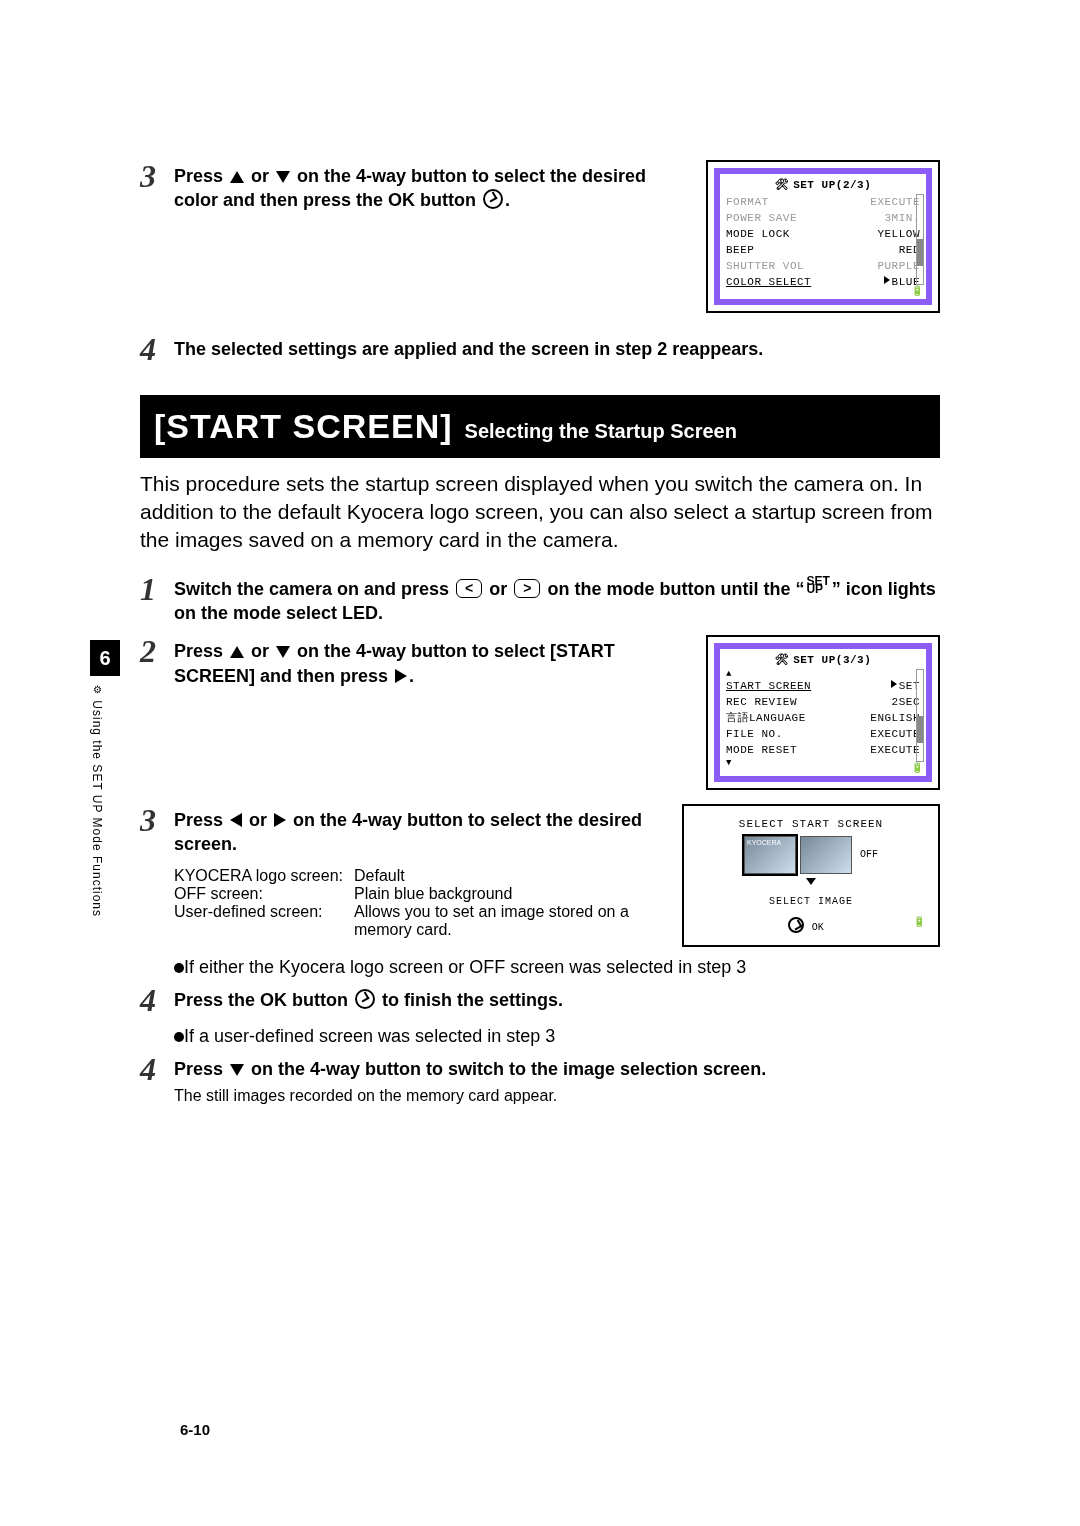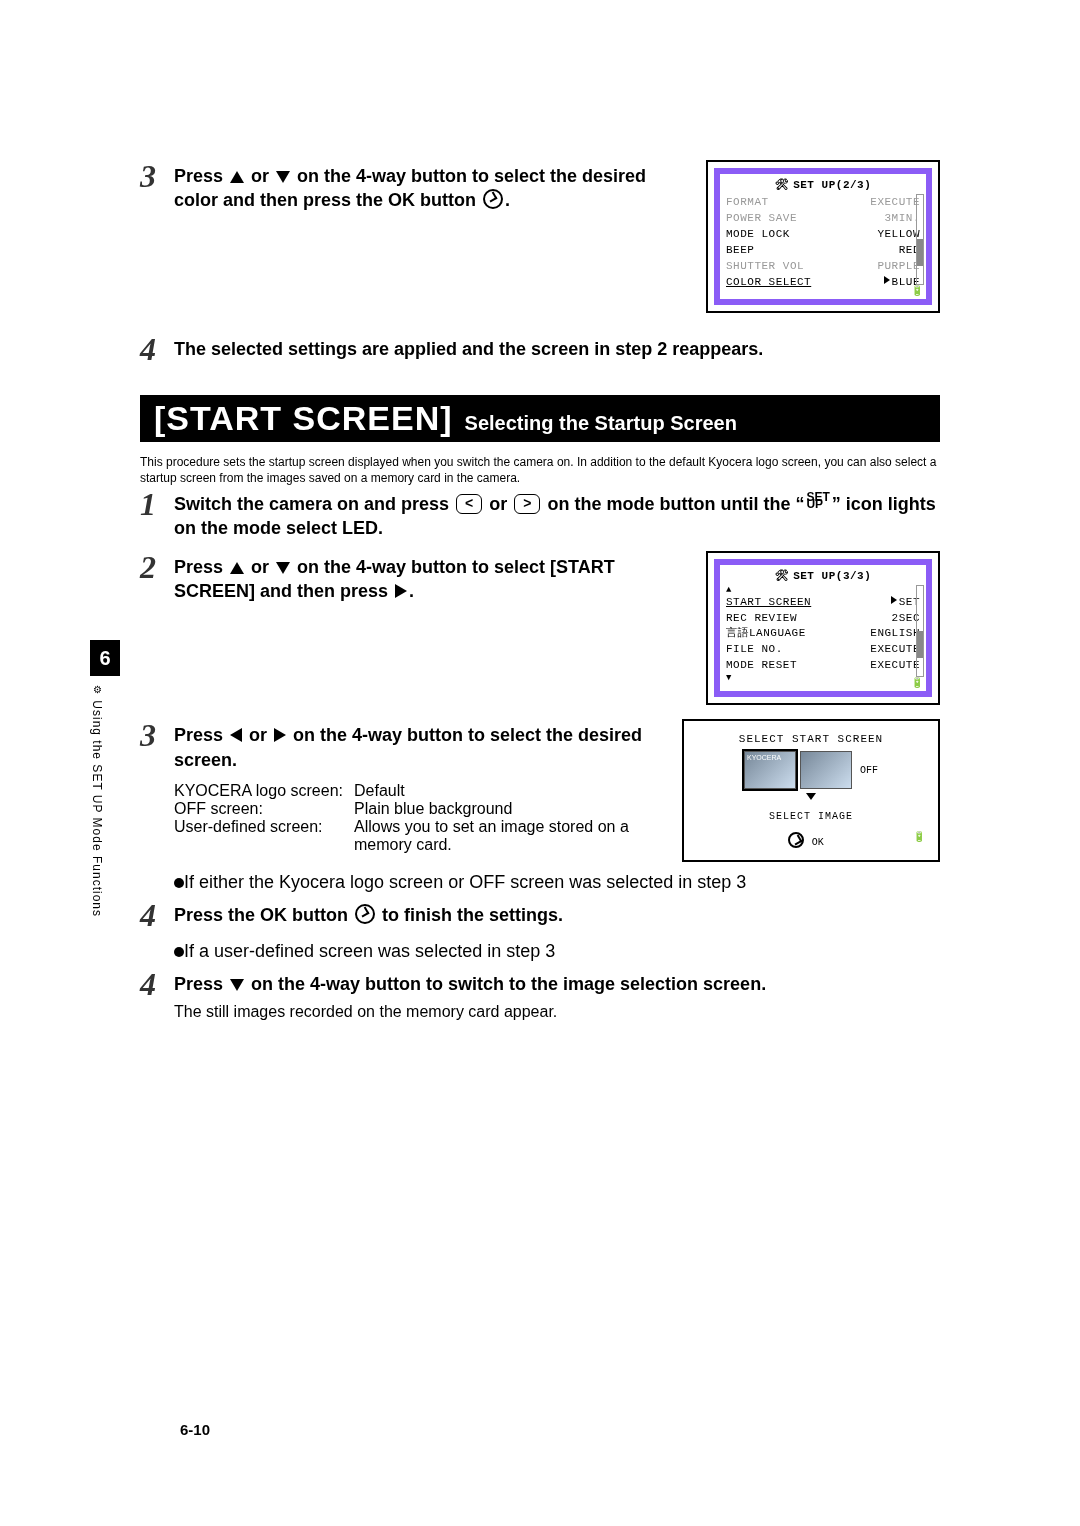--- a/index.html
+++ b/index.html
@@ -4,24 +4,24 @@
 <style>
 html,body{margin:0;padding:0;background:#fff;font-family:Helvetica,Arial,sans-serif;color:#000}
 .page{width:1080px;height:1526px;position:relative;margin:0 auto;box-sizing:border-box;padding:160px 140px 80px 140px}
 .step{display:flex;align-items:flex-start;margin-bottom:10px}
 .step-num{font-family:Georgia,"Times New Roman",serif;font-style:italic;font-weight:bold;font-size:32px;color:#333;width:34px;flex:none;line-height:1}
 .step-body{flex:1;font-size:18px;font-weight:bold;line-height:1.35;padding-top:4px}
 .step-body .sub{font-weight:normal;font-size:16px;margin-top:4px}
 .step-wrap{display:flex;align-items:flex-start;gap:16px}
 .step-text-col{flex:1}
 .screen-fig{flex:none}
-.heading-bar{background:#000;color:#fff;padding:4px 14px;margin:30px 0 12px;display:flex;align-items:baseline;gap:12px}
+.heading-bar{background:#000;color:#fff;padding:12px 14px;margin:30px 0 12px;display:flex;align-items:baseline;gap:12px}
 .heading-bar .big{font-size:34px;font-weight:bold;letter-spacing:1px}
 .heading-bar .small{font-size:20px;font-weight:bold}
-.intro{font-size:12px;line-height:1.35;margin-bottom:2px}
+.intro{font-size:21px;line-height:1.35;margin-bottom:18px}
 .side-tab{position:absolute;left:90px;top:640px;width:30px;height:520px}
 .side-tab .chap-box{background:#000;color:#fff;width:30px;height:36px;display:flex;align-items:center;justify-content:center;font-weight:bold;font-size:20px}
 .side-tab .vtext{writing-mode:vertical-rl;font-size:12px;margin-top:8px;letter-spacing:1px}
 .footer-page{position:absolute;left:180px;bottom:88px;font-weight:bold;font-size:15px}
 .icon-ok{display:inline-block;width:16px;height:16px;border:2px solid #000;border-radius:50%;position:relative;vertical-align:-3px;margin:0 2px}
 .icon-ok::after{content:"";position:absolute;width:6px;height:6px;border:2px solid #000;border-left:none;border-top:none;transform:rotate(-30deg);left:3px;top:2px}
 .tri{display:inline-block;width:0;height:0;vertical-align:-1px;margin:0 2px}
 .tri.up{border-left:7px solid transparent;border-right:7px solid transparent;border-bottom:12px solid #000}
 .tri.down{border-left:7px solid transparent;border-right:7px solid transparent;border-top:12px solid #000}
 .tri.left{border-top:7px solid transparent;border-bottom:7px solid transparent;border-right:12px solid #000}

